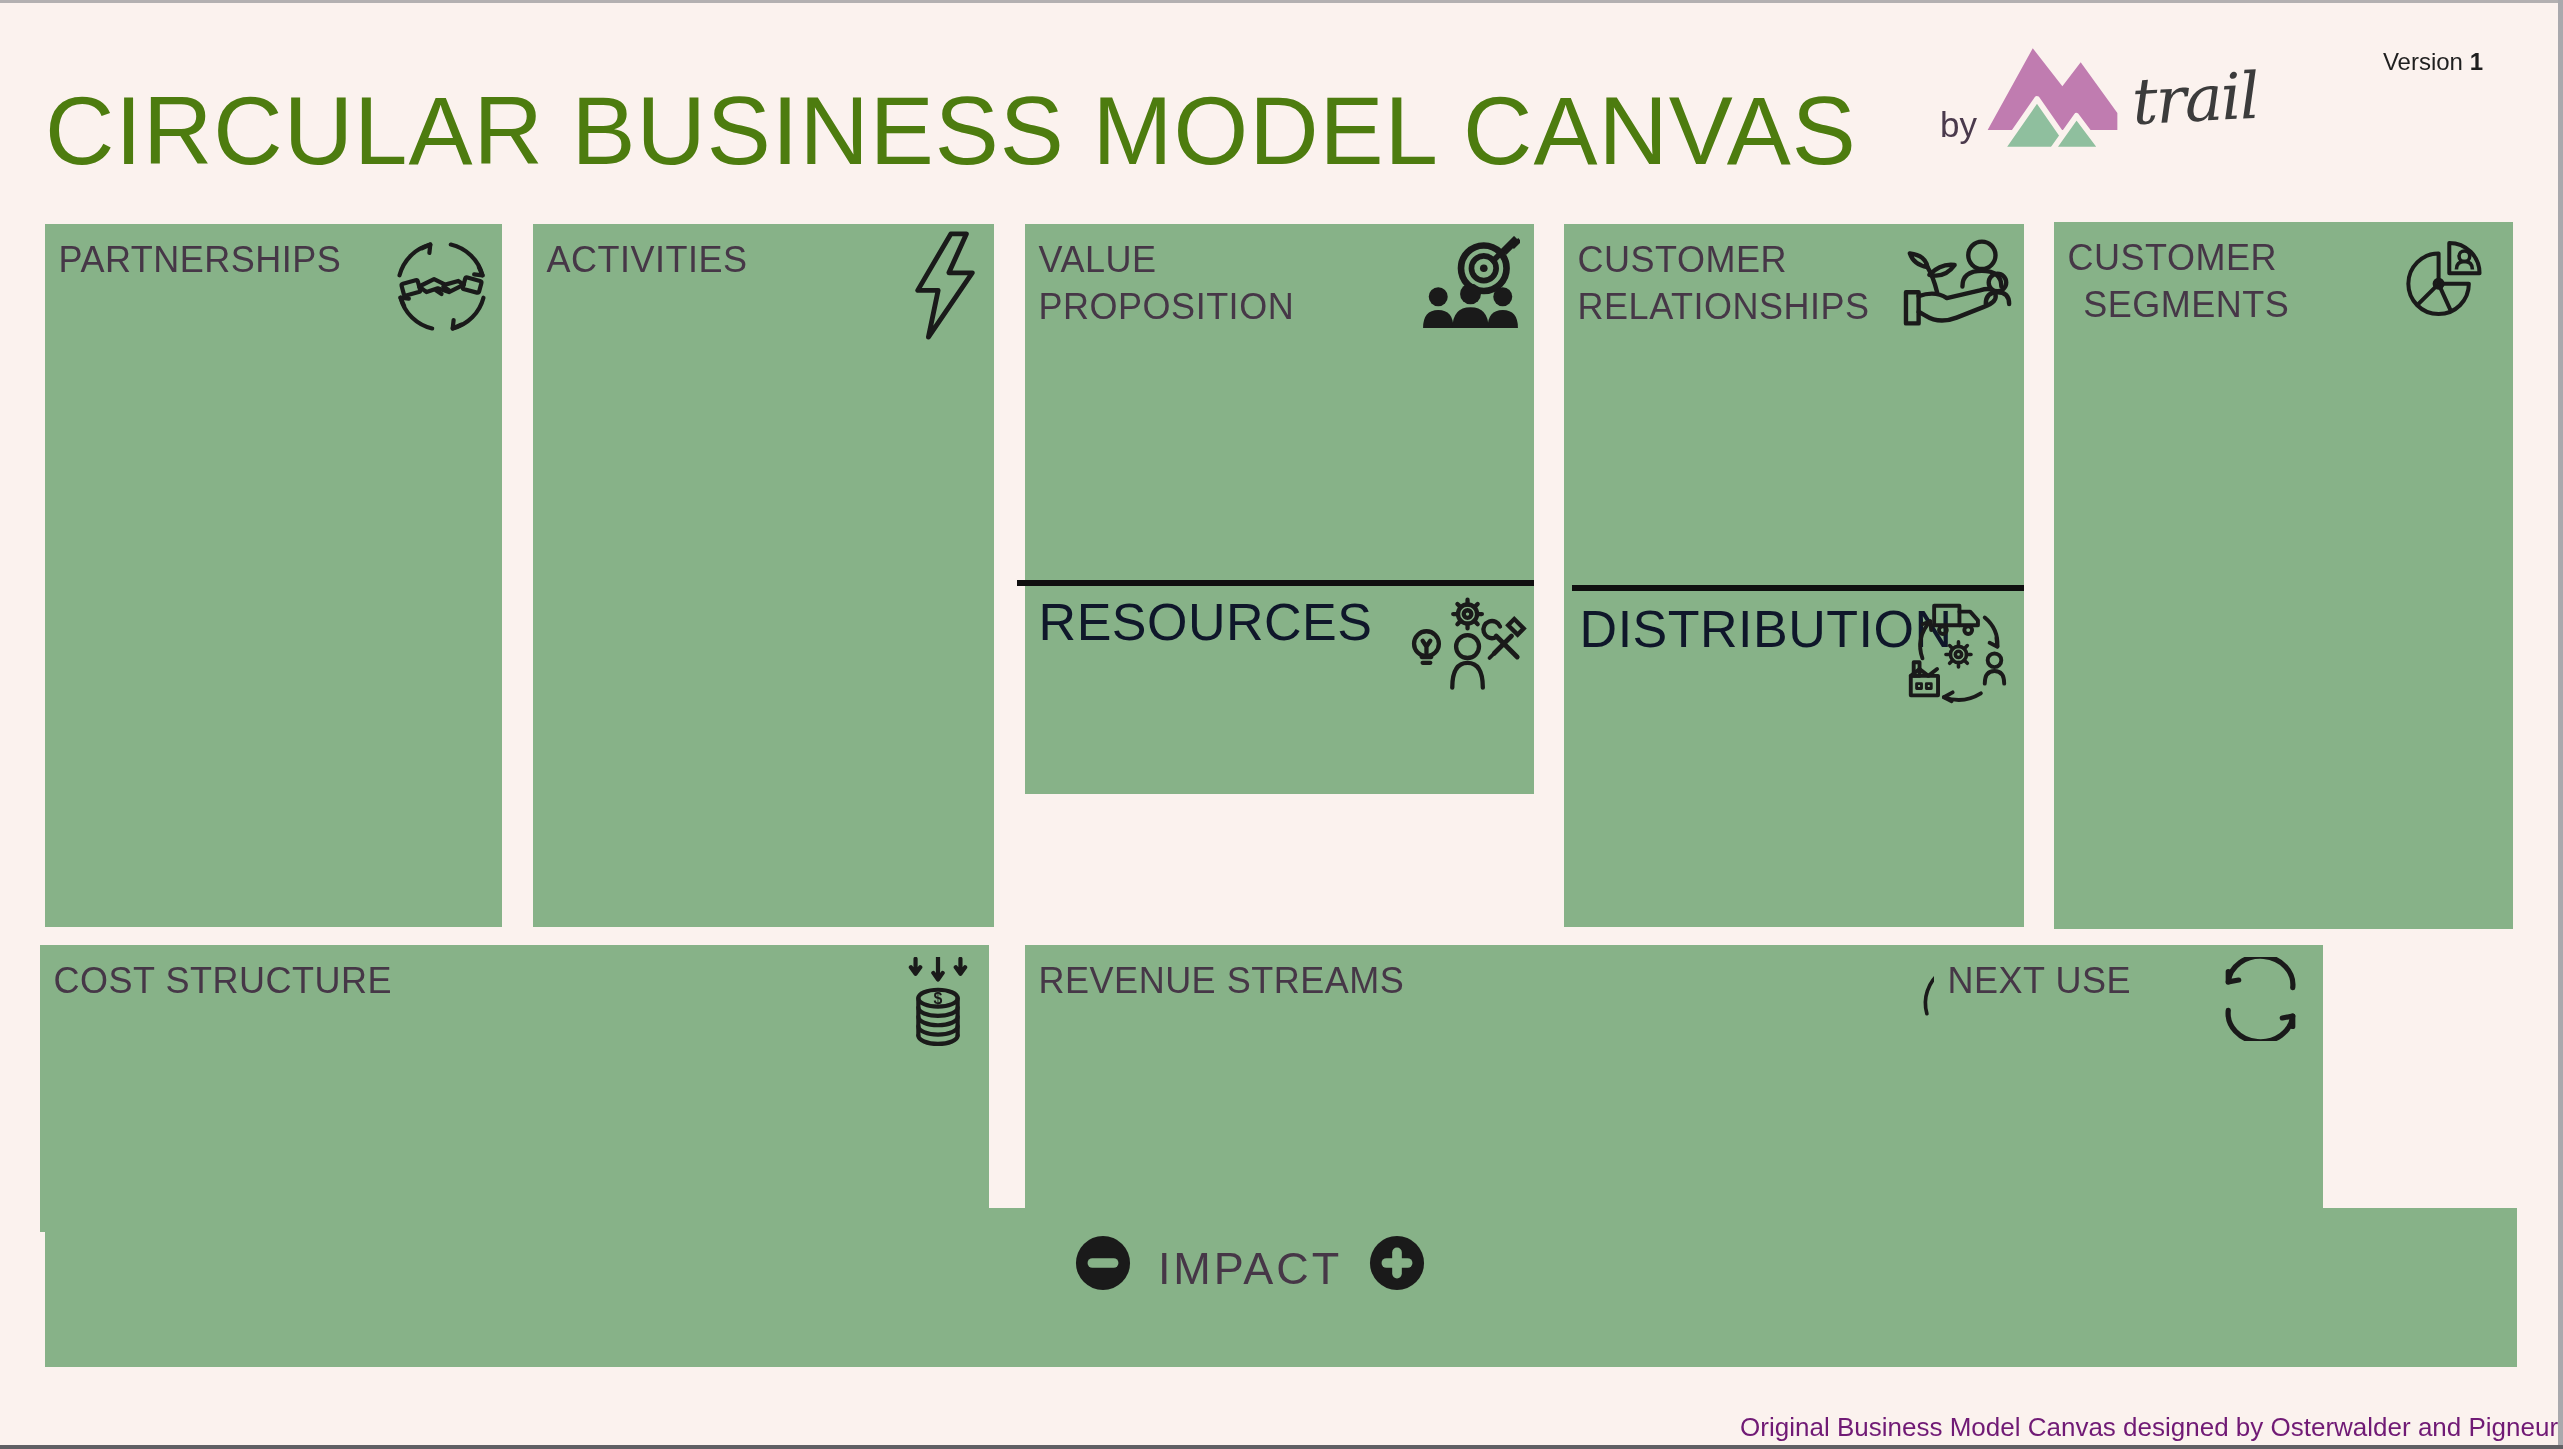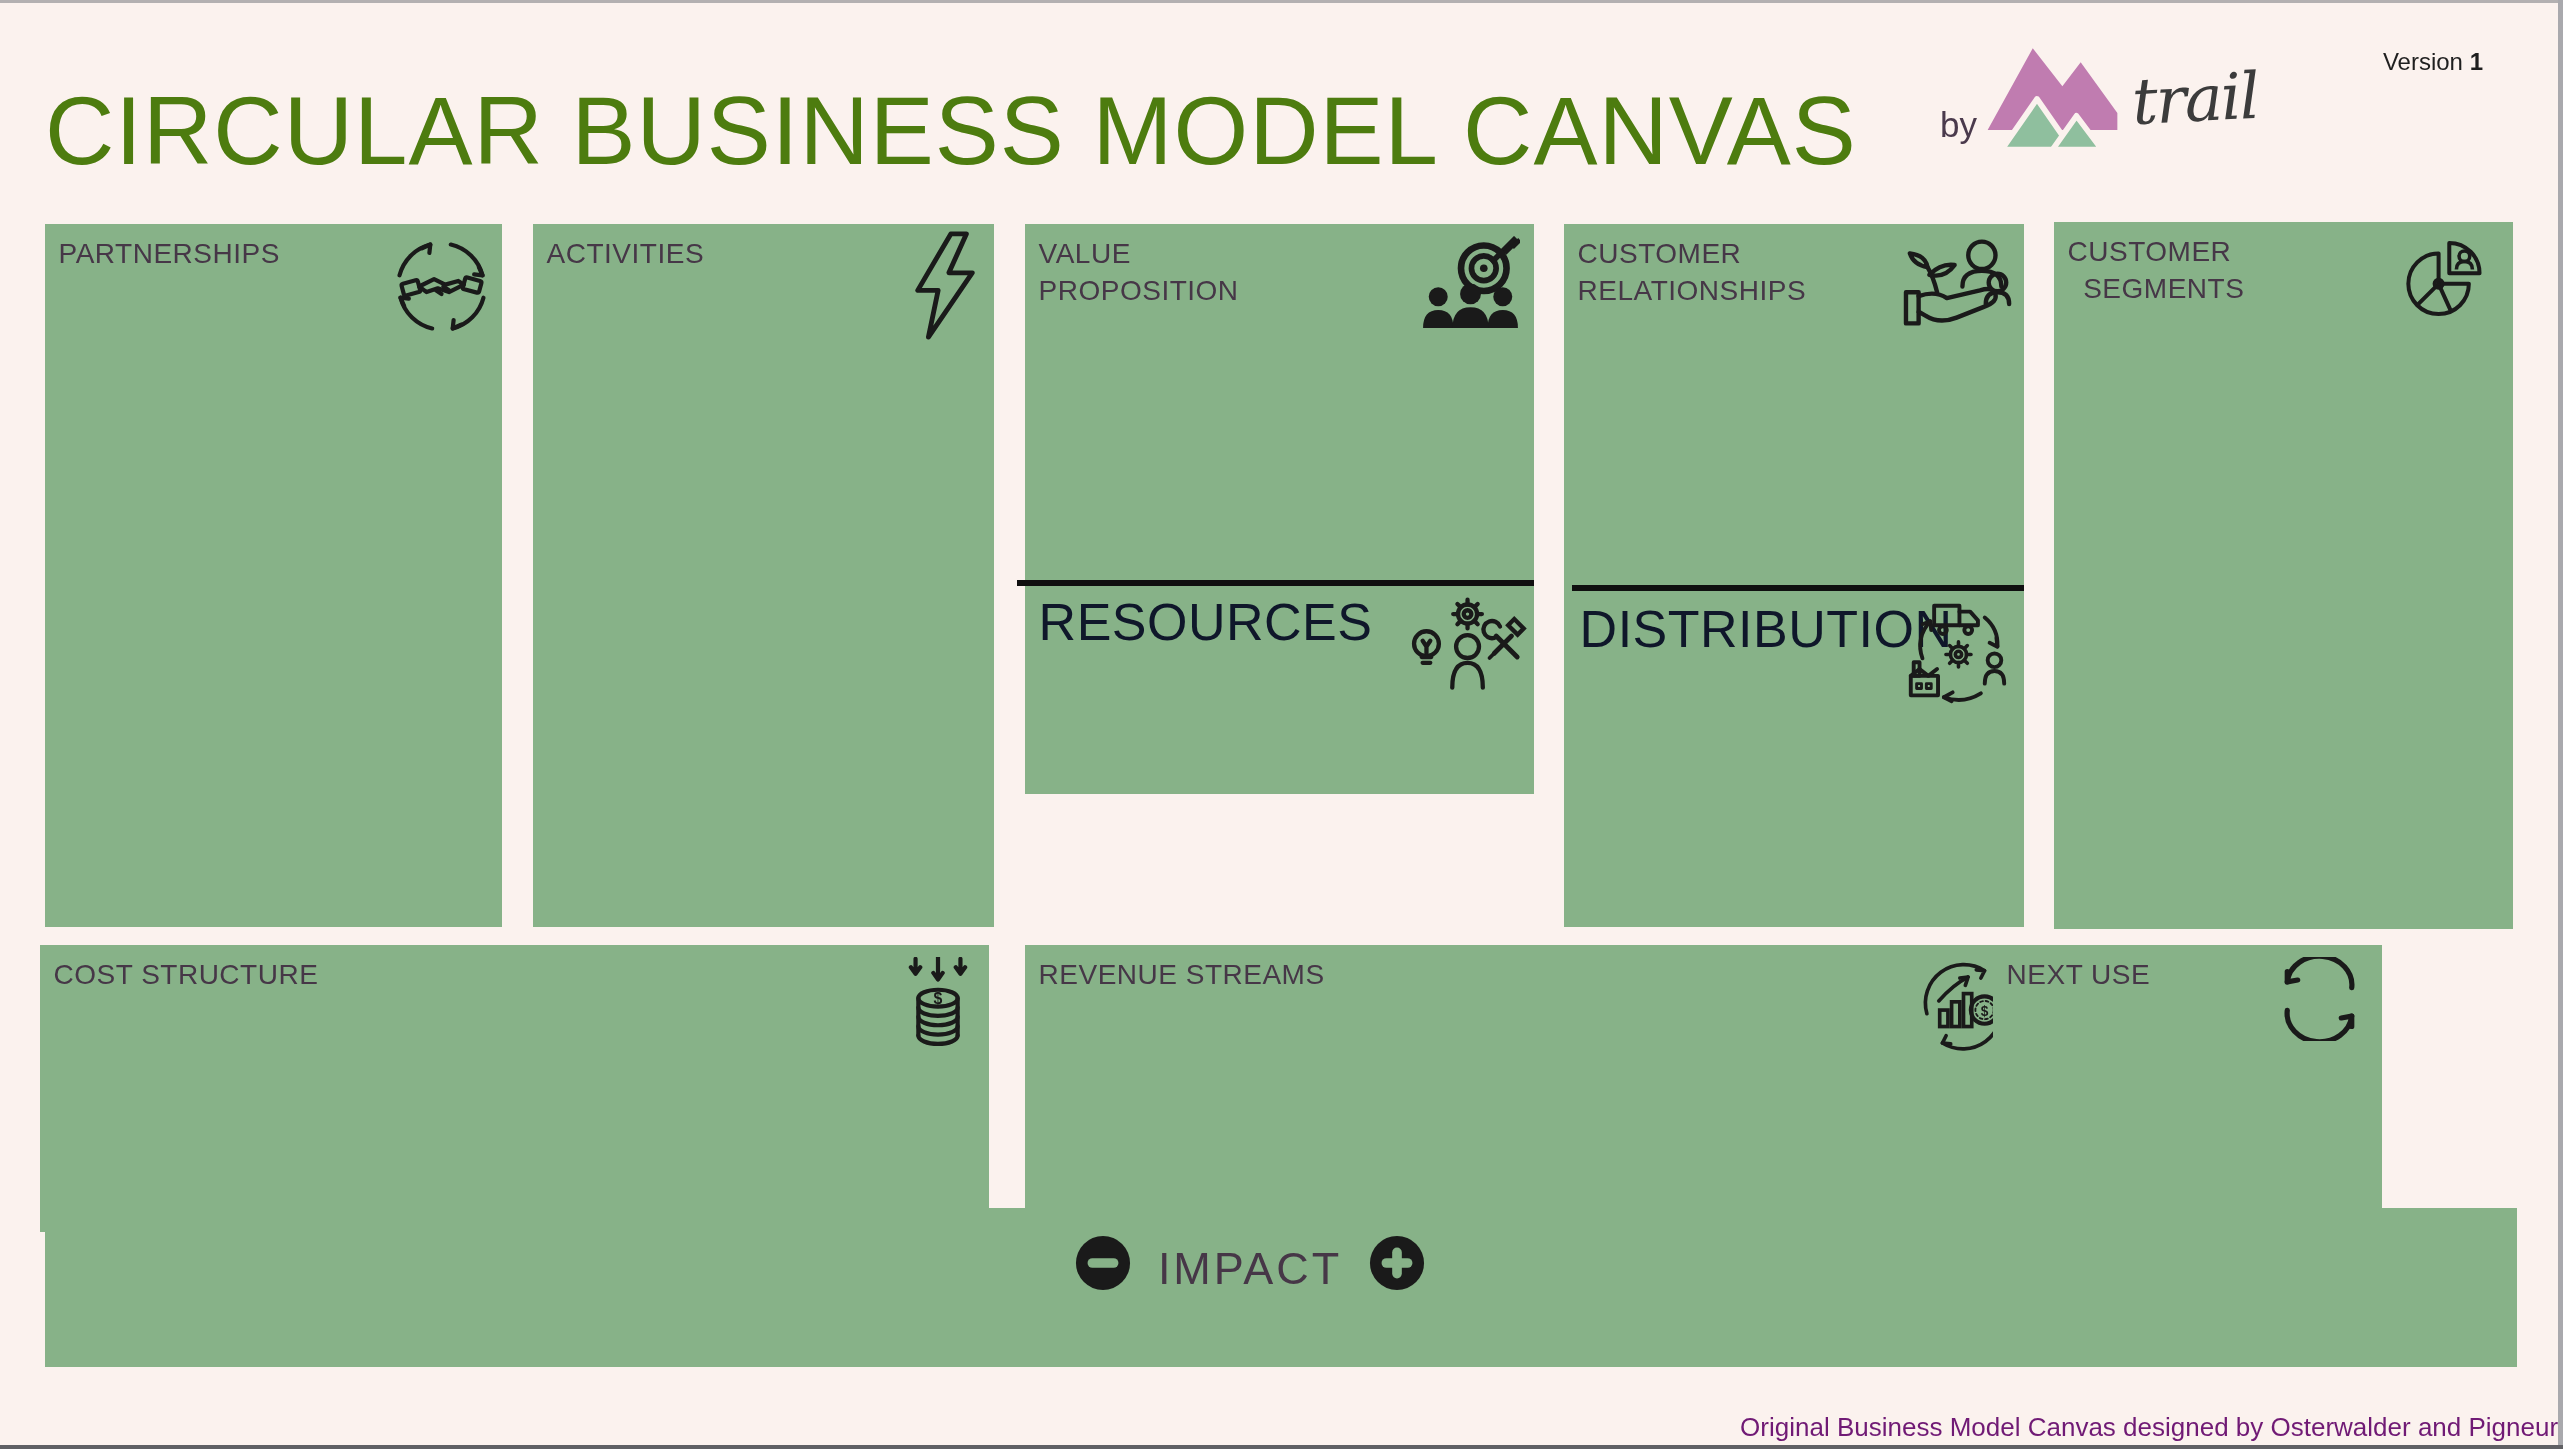--- a/index.html
+++ b/index.html
@@ -26,21 +26,21 @@
     font-family:"DejaVu Serif",serif;font-style:italic;font-size:64px;
     color:#3c3c3c;transform:rotate(-3deg);letter-spacing:-1.9px;
   }
   .version{position:absolute;top:9.7px;right:80px;font-size:24px;color:#1f1f1f;margin-top:38px;}
   .version b{font-weight:700;}
 
   
   .box{position:absolute;background:#87B288;}
   .box-label{
     padding:11.7px 117px 0 13.6px;
-    font-size:28px;line-height:1.32;color:#463747;letter-spacing:0.5px;
+    font-size:36px;line-height:1.32;color:#463747;letter-spacing:0.5px;
   }
   .box-label .line{display:block;}
   .indent{padding-left:15.6px;}
   .icon{position:absolute;fill:none;stroke:#1a1a1a;}
   .divider{position:absolute;height:5.8px;background:#101010;}
   .sub-label{
     position:absolute;left:13.6px;
     font-size:52px;color:#0f172a;letter-spacing:0.5px;
   }
 
@@ -220,21 +220,21 @@
       <rect x="40" y="51" width="9" height="27"></rect>
       <rect x="53" y="42" width="9" height="36"></rect>
       <path d="M26 50 Q42 32 58 24"></path>
         <path d="M58 24 l-9 1 m9 -1 l-3 9"></path>
       <circle cx="76" cy="60" r="15" stroke-width="4.5"></circle>
       <circle cx="76" cy="60" r="10" stroke-width="2" stroke-dasharray="3 3"></circle>
       <text x="76" y="66" text-anchor="middle" fill="#1a1a1a" stroke="none" style="font:700 15px 'Liberation Sans',sans-serif">$</text>
     </svg>
   </div>
 
-  <div class="box" style="left:1993px;top:945px;width:389px;height:287px;">
+  <div class="box" style="left:1934px;top:945px;width:389px;height:287px;">
     <div class="box-label">NEXT USE</div>
     <svg class="icon" style="right:17.5px;top:11.7px;width:91px;height:84px" viewBox="0 0 96 88" stroke-width="5.5" stroke-linecap="round">
       <path d="M82 32 A34 30 0 0 0 14 26"></path>
       <path d="M14 26 l0 -11 M14 26 l11 -2"></path>
       <path d="M14 56 A34 30 0 0 0 82 62"></path>
       <path d="M82 62 l0 11 M82 62 l-11 2"></path>
     </svg>
   </div>
 
   <div class="box" style="left:45px;top:1208px;width:2472px;height:159px;">

